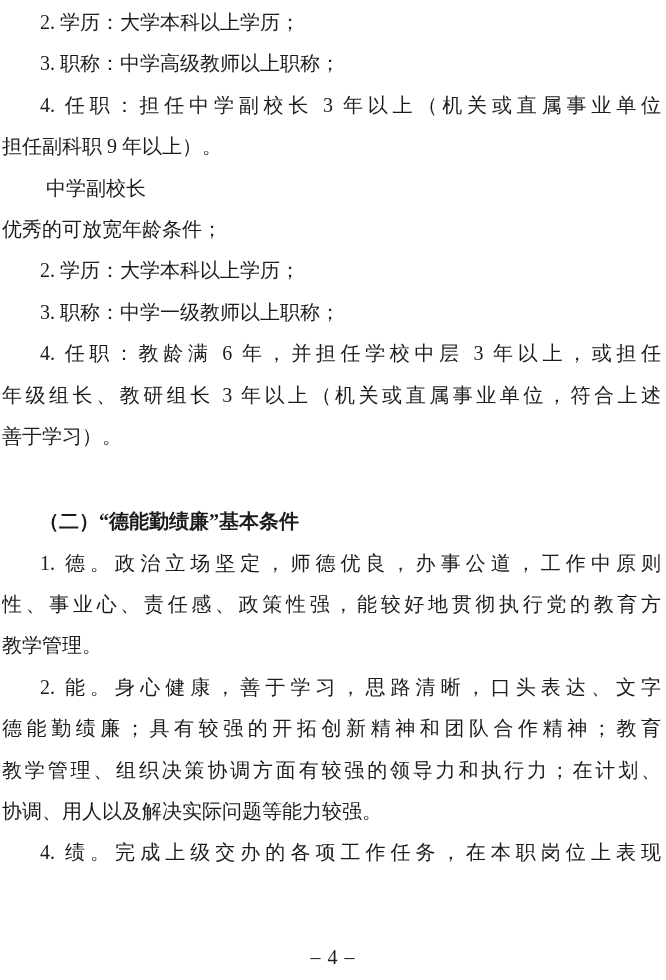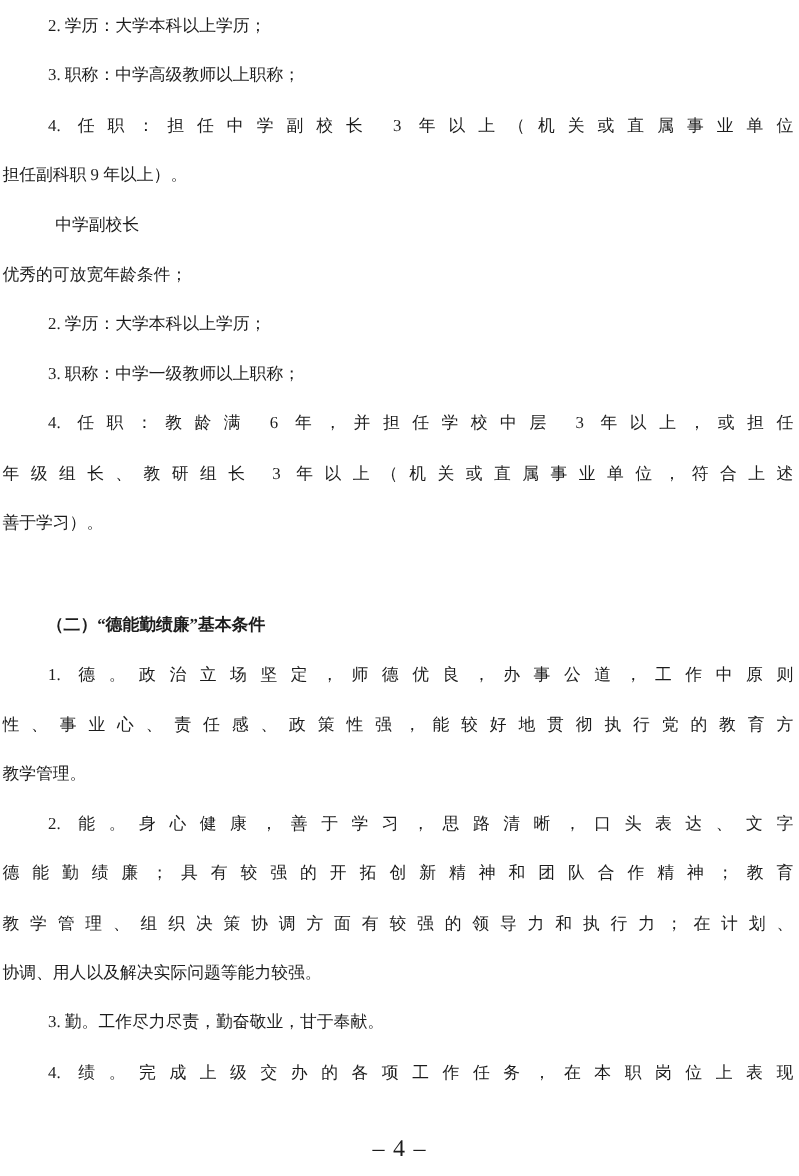--- a/index.html
+++ b/index.html
@@ -16,21 +16,21 @@
     font-family: "Liberation Serif", "DejaVu Serif", serif;
     color: #1c1c1c;
   }
   .doc-body {
     position: absolute;
     top: 2px;
     left: 2px;
     width: 659px;
   }
   .ln {
-    font-size: 14px;
+    font-size: 20px;
     height: 41.4px;
     line-height: 41.4px;
     text-align: left;
     white-space: normal;
     overflow: hidden;
   }
   
   .just {
     text-align: justify;
     text-align-last: justify;
@@ -78,17 +78,16 @@
     <div class="ln just">年级组长、教研组长 3 年以上（机关或直属事业单位，符合上述</div>
     <div class="ln">善于学习）。</div>
     <div class="ln hd">（二）“德能勤绩廉”基本条件</div>
     <div class="ln ind just">1. 德。政治立场坚定，师德优良，办事公道，工作中原则</div>
     <div class="ln just">性、事业心、责任感、政策性强，能较好地贯彻执行党的教育方</div>
     <div class="ln">教学管理。</div>
     <div class="ln ind just">2. 能。身心健康，善于学习，思路清晰，口头表达、文字</div>
     <div class="ln just">德能勤绩廉；具有较强的开拓创新精神和团队合作精神；教育</div>
     <div class="ln just">教学管理、组织决策协调方面有较强的领导力和执行力；在计划、</div>
     <div class="ln">协调、用人以及解决实际问题等能力较强。</div>
-    <div class="ln ind">3. 勤。工作尽力尽责，勤奋敬业，甘于奉献。</div>
     <div class="ln ind just">4. 绩。完成上级交办的各项工作任务，在本职岗位上表现</div>
   </div>
   <div class="footer">– 4 –</div>
 </div>
 
 </body></html>

